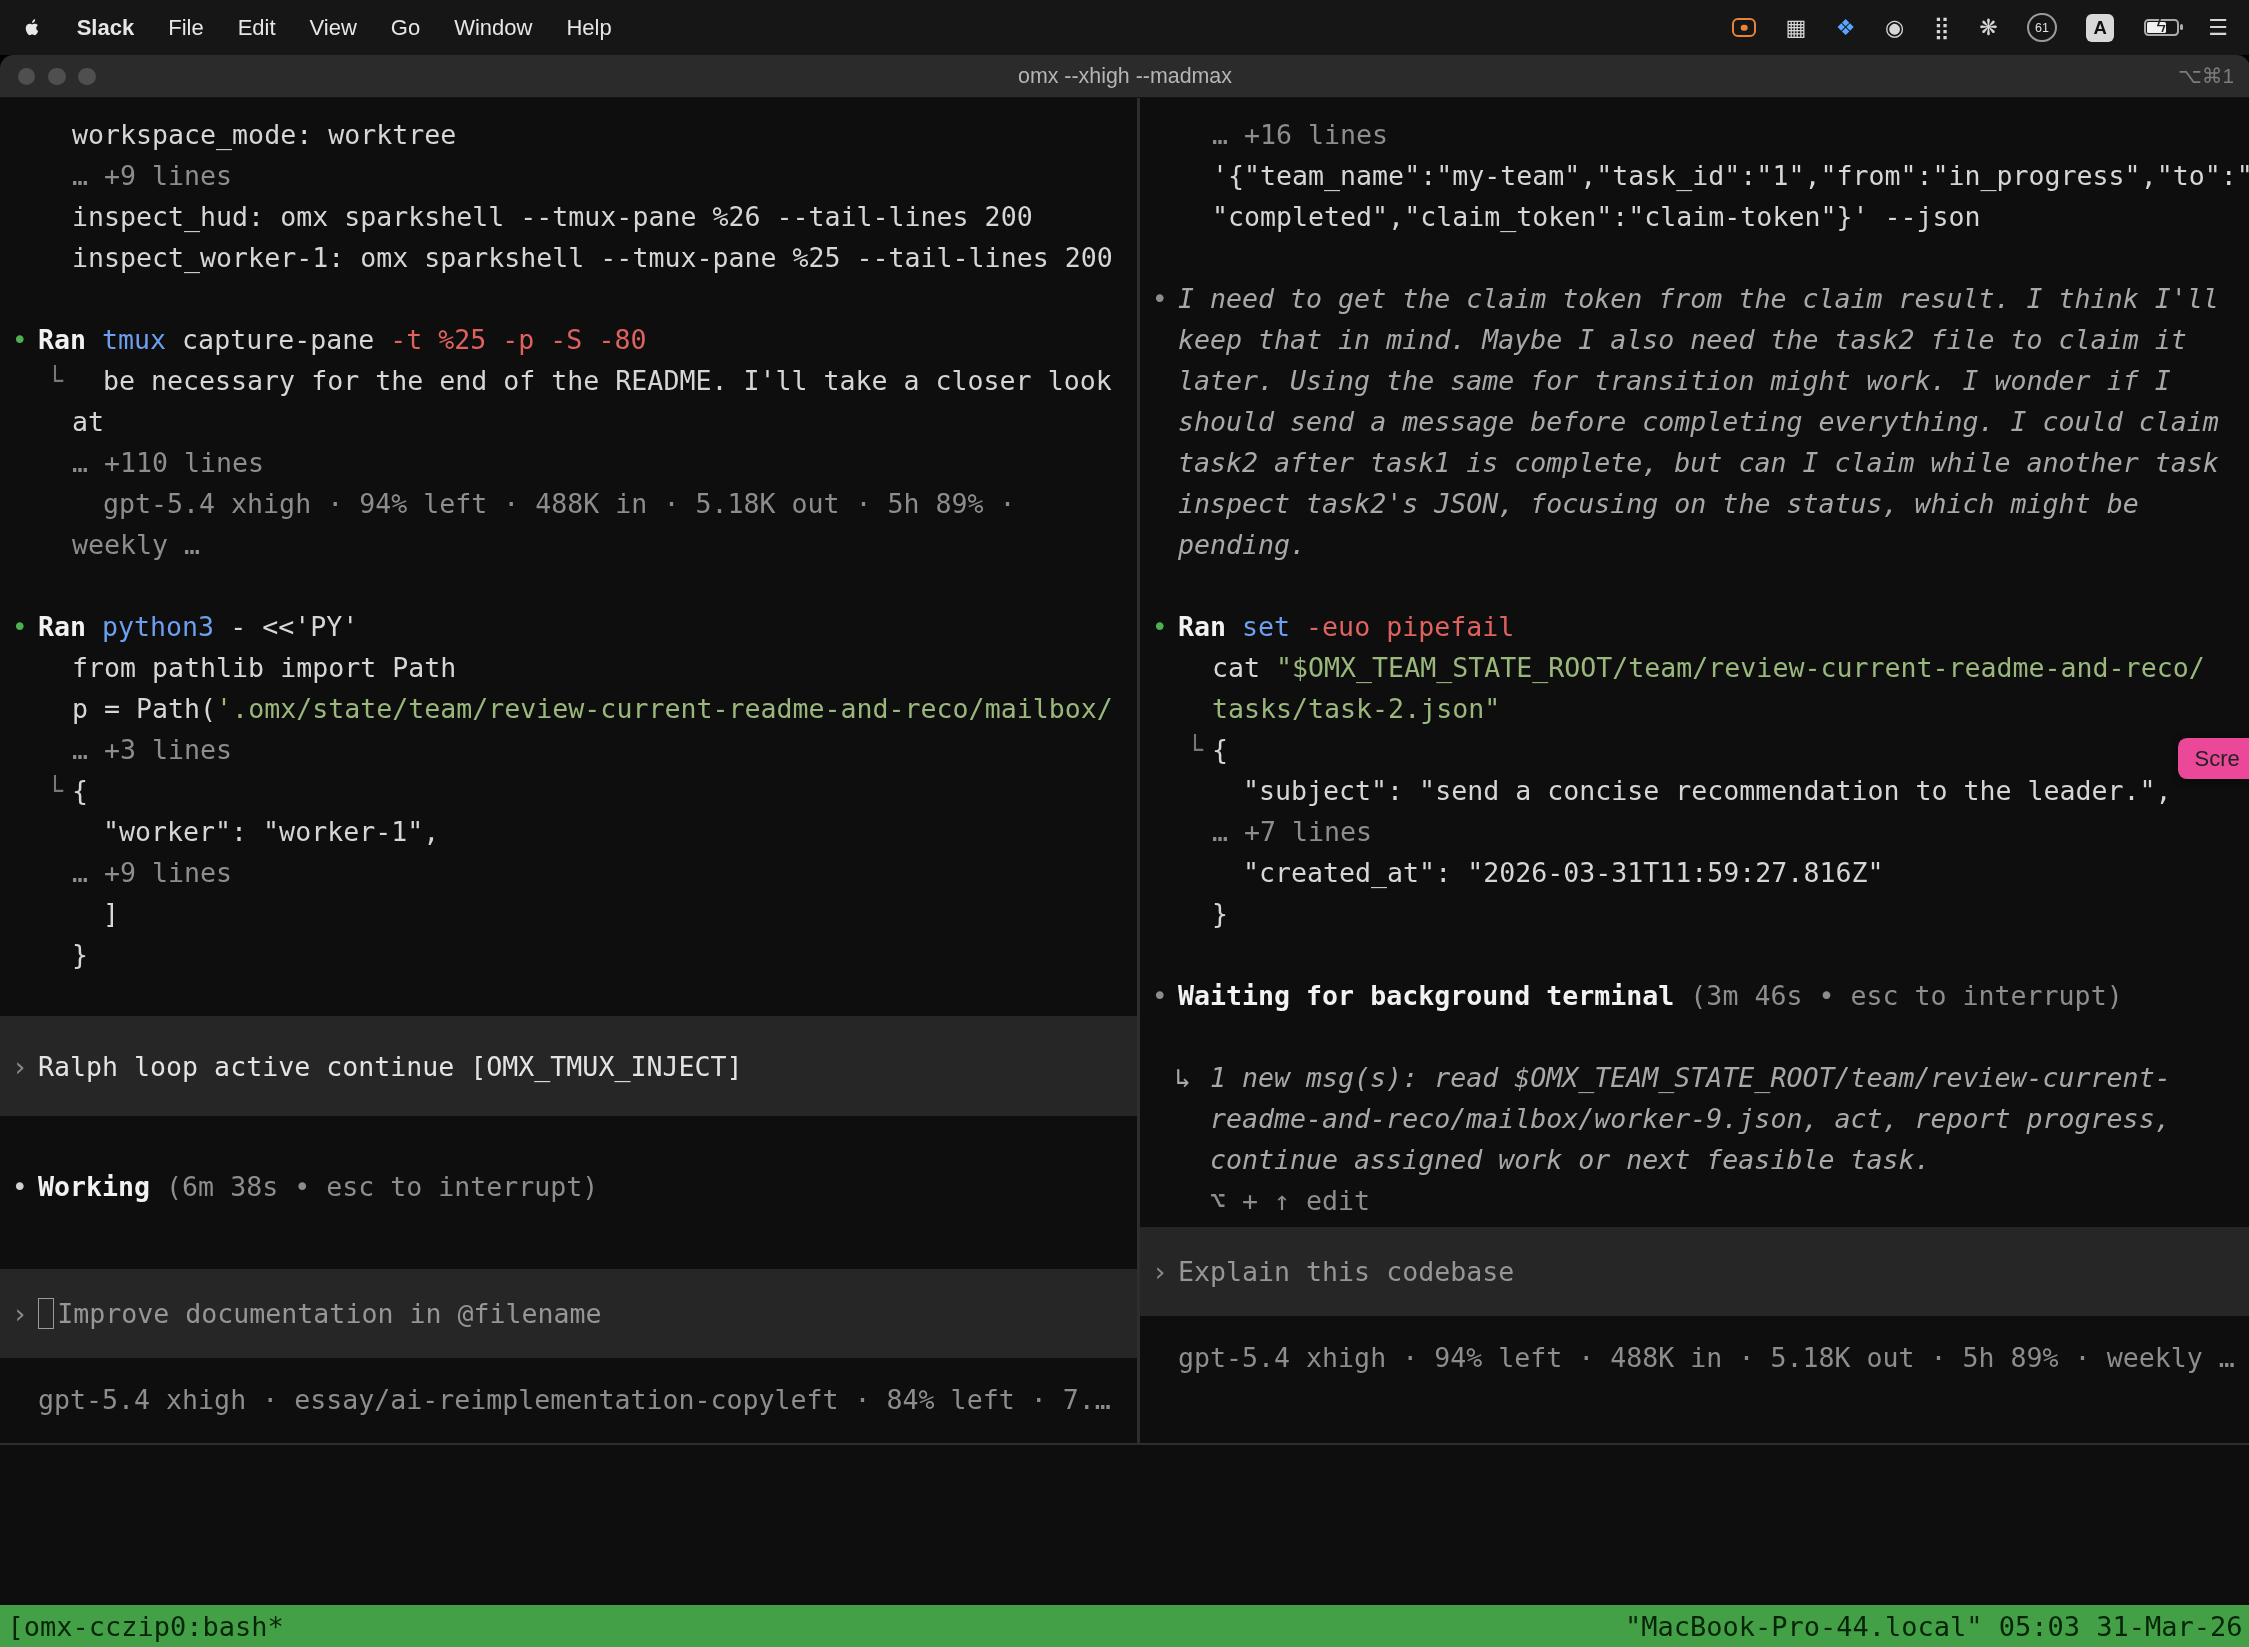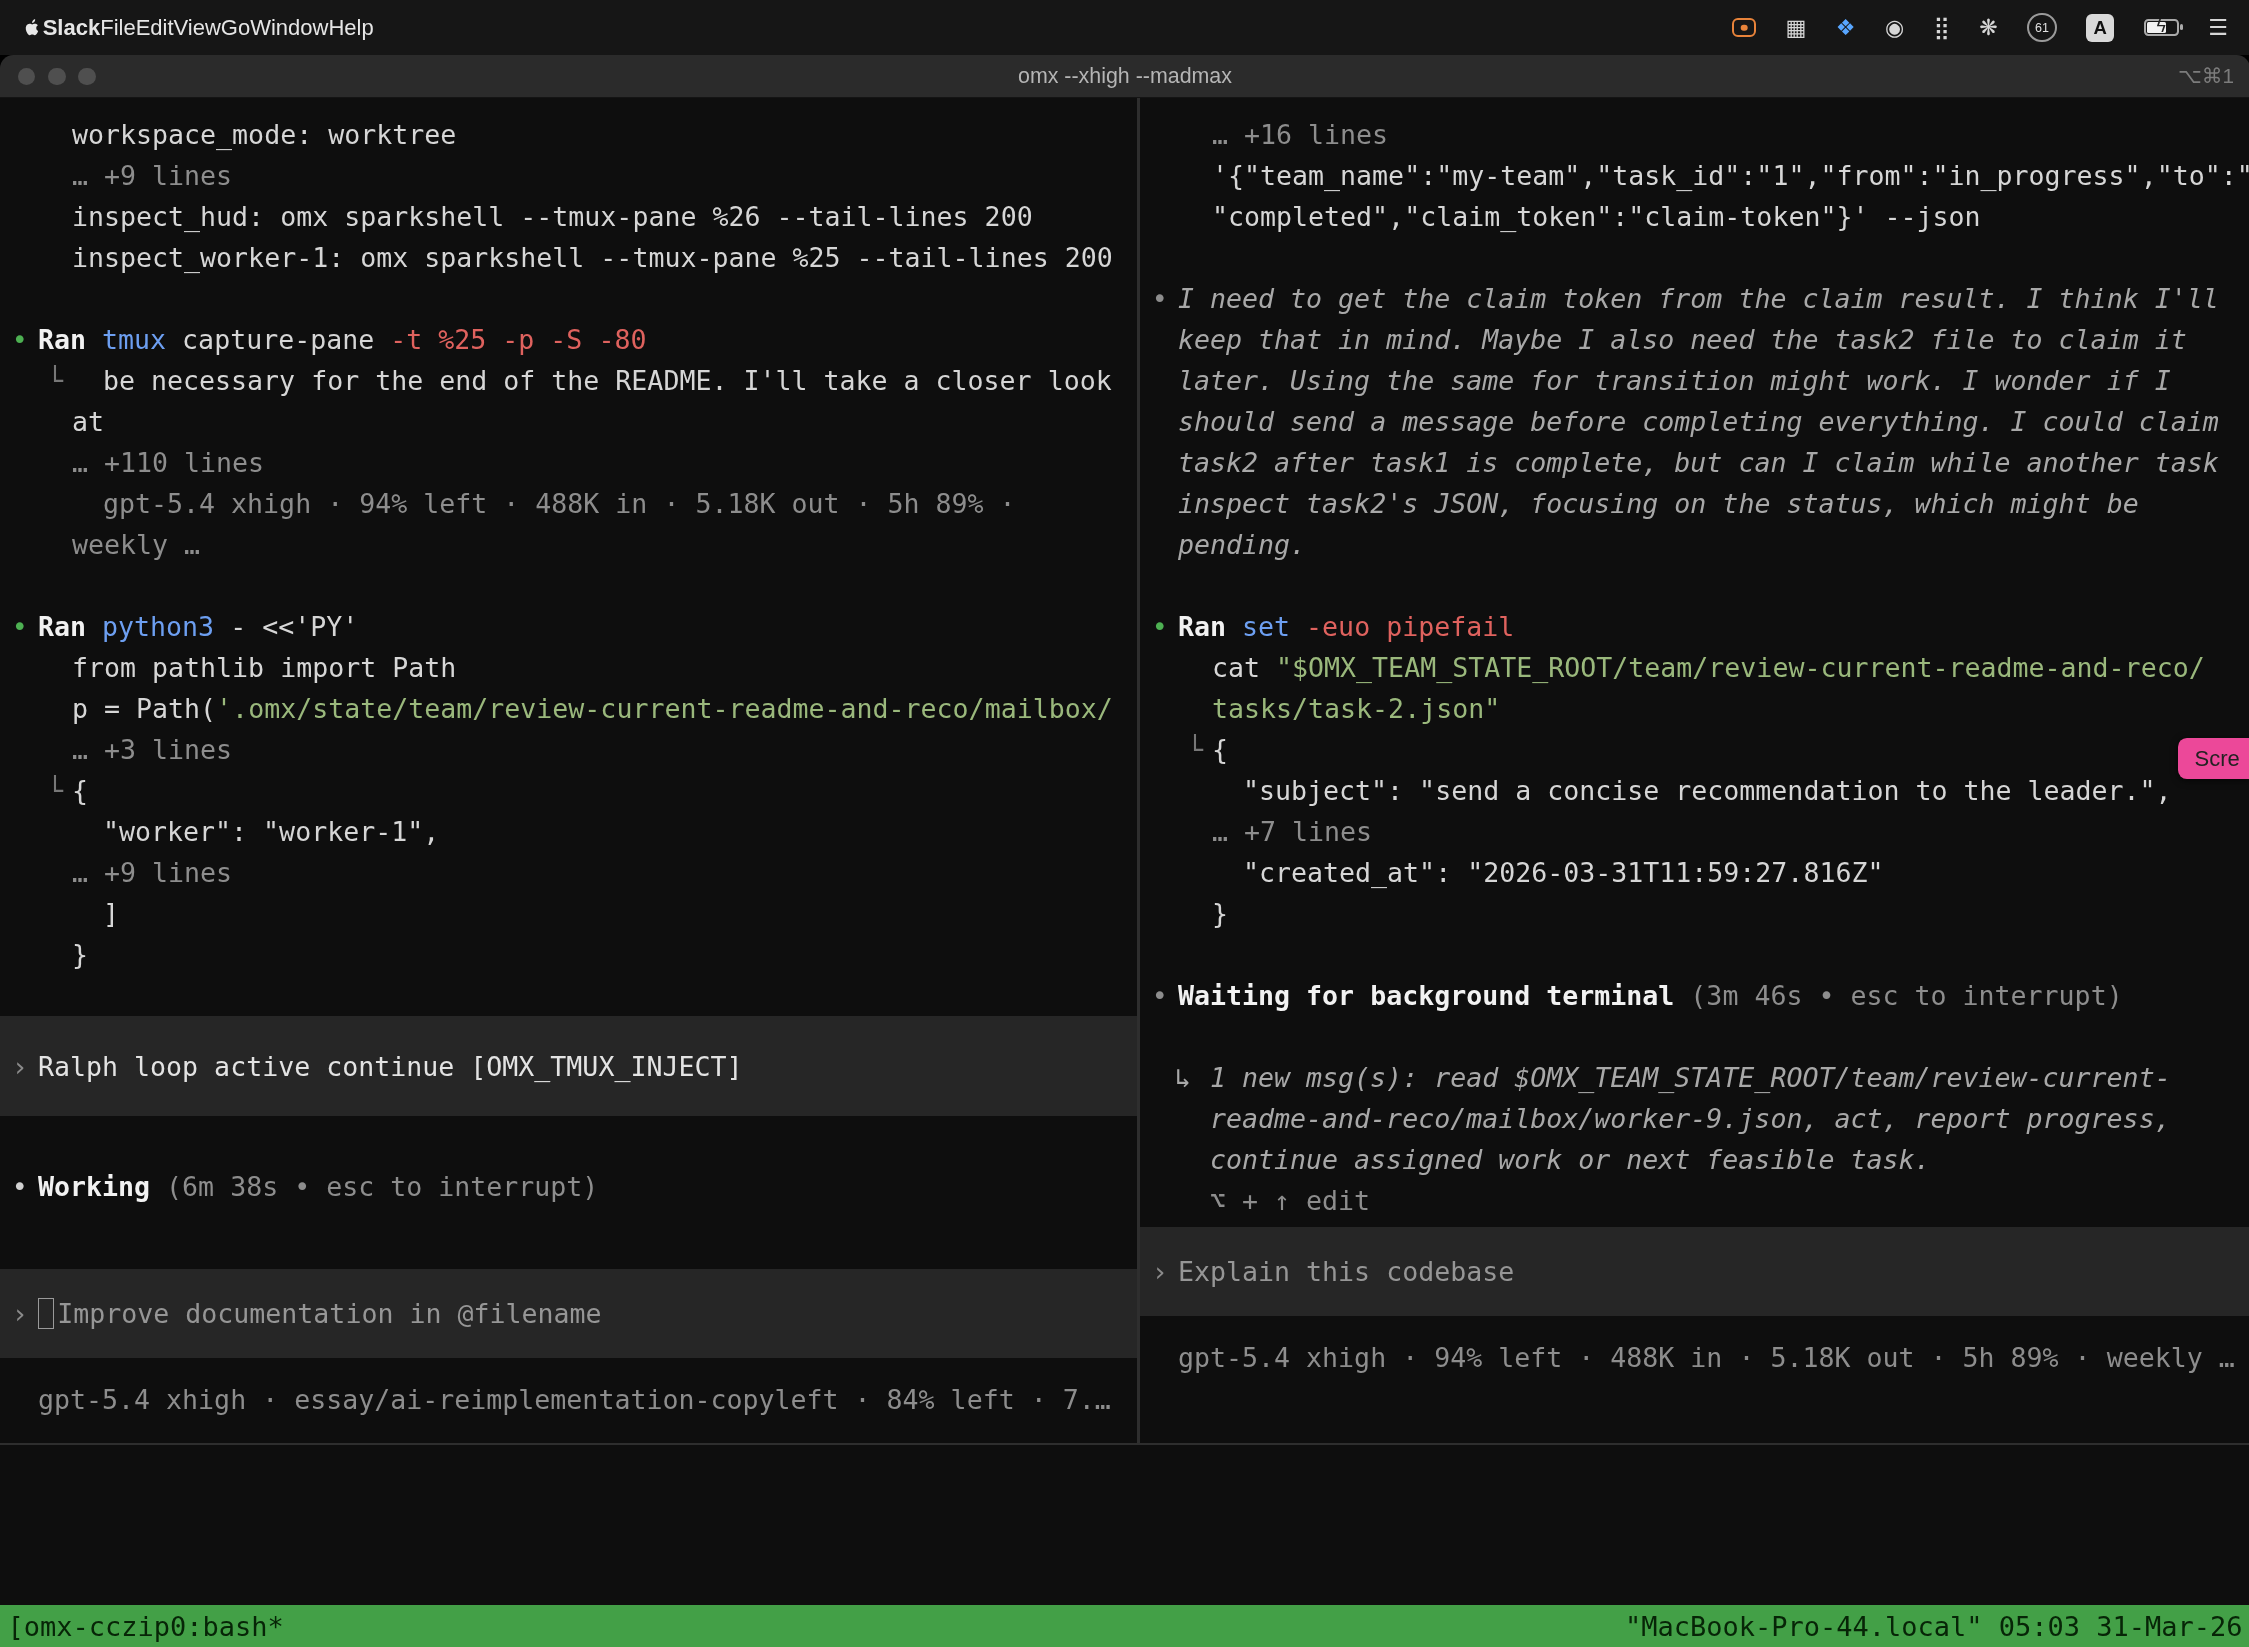--- a/index.html
+++ b/index.html
@@ -2,21 +2,21 @@
 <html style="font-size:11.8px"><head>
 <meta charset="utf-8">
 <style>
   * { margin:0; padding:0; box-sizing:border-box; }
   body { background:#000; }
   .screen { position:relative; width:2250px; height:1648px; background:#000; overflow:hidden;
             font-family:"DejaVu Sans Mono", monospace; }
 
   
   .menubar { position:absolute; top:0; left:0; right:0; height:55px; background:#161616;
-             display:flex; align-items:center; padding:0 22px; 
+             display:flex; align-items:center; padding:0 22px; gap:34px;
              font-family:"Liberation Sans", sans-serif; font-size:22px; color:#e6e6e6; }
   .mb-app { font-weight:bold; }
   .mb-right { margin-left:auto; display:flex; align-items:center; gap:29.5px; }
   .icon { font-family:"DejaVu Sans", sans-serif; font-size:22px; color:#d6d6d6; }
   .icon.blue { color:#58a6ff; }
   .rec { width:23.6px; height:19px; border:2.2px solid #e8833a; border-radius:5.9px; position:relative; }
   .rec::after { content:""; position:absolute; left:50%; top:50%; transform:translate(-50%,-50%);
                 width:6.6px; height:6.6px; border-radius:50%; background:#e8833a; }
   .gauge { width:29.5px; height:29.5px; border-radius:50%; border:2.2px solid #9a9a9a; display:flex;
            align-items:center; justify-content:center; font-size:12.5px; color:#e0e0e0; }

